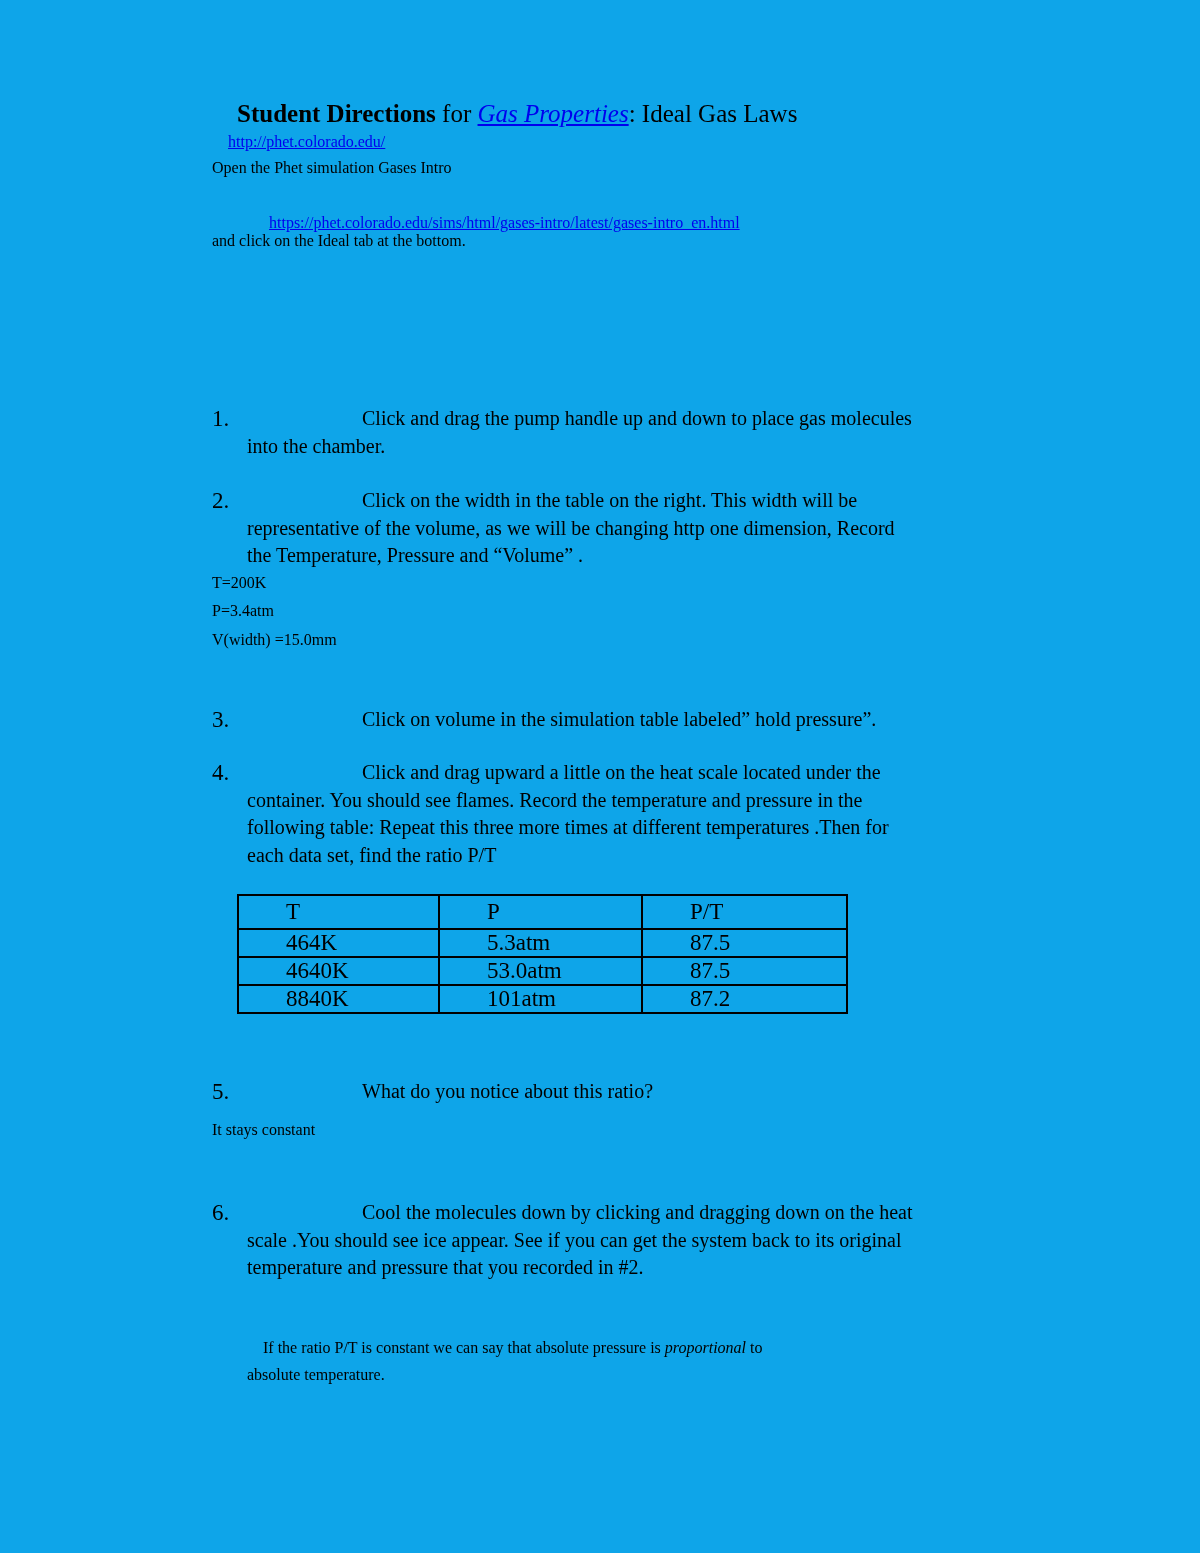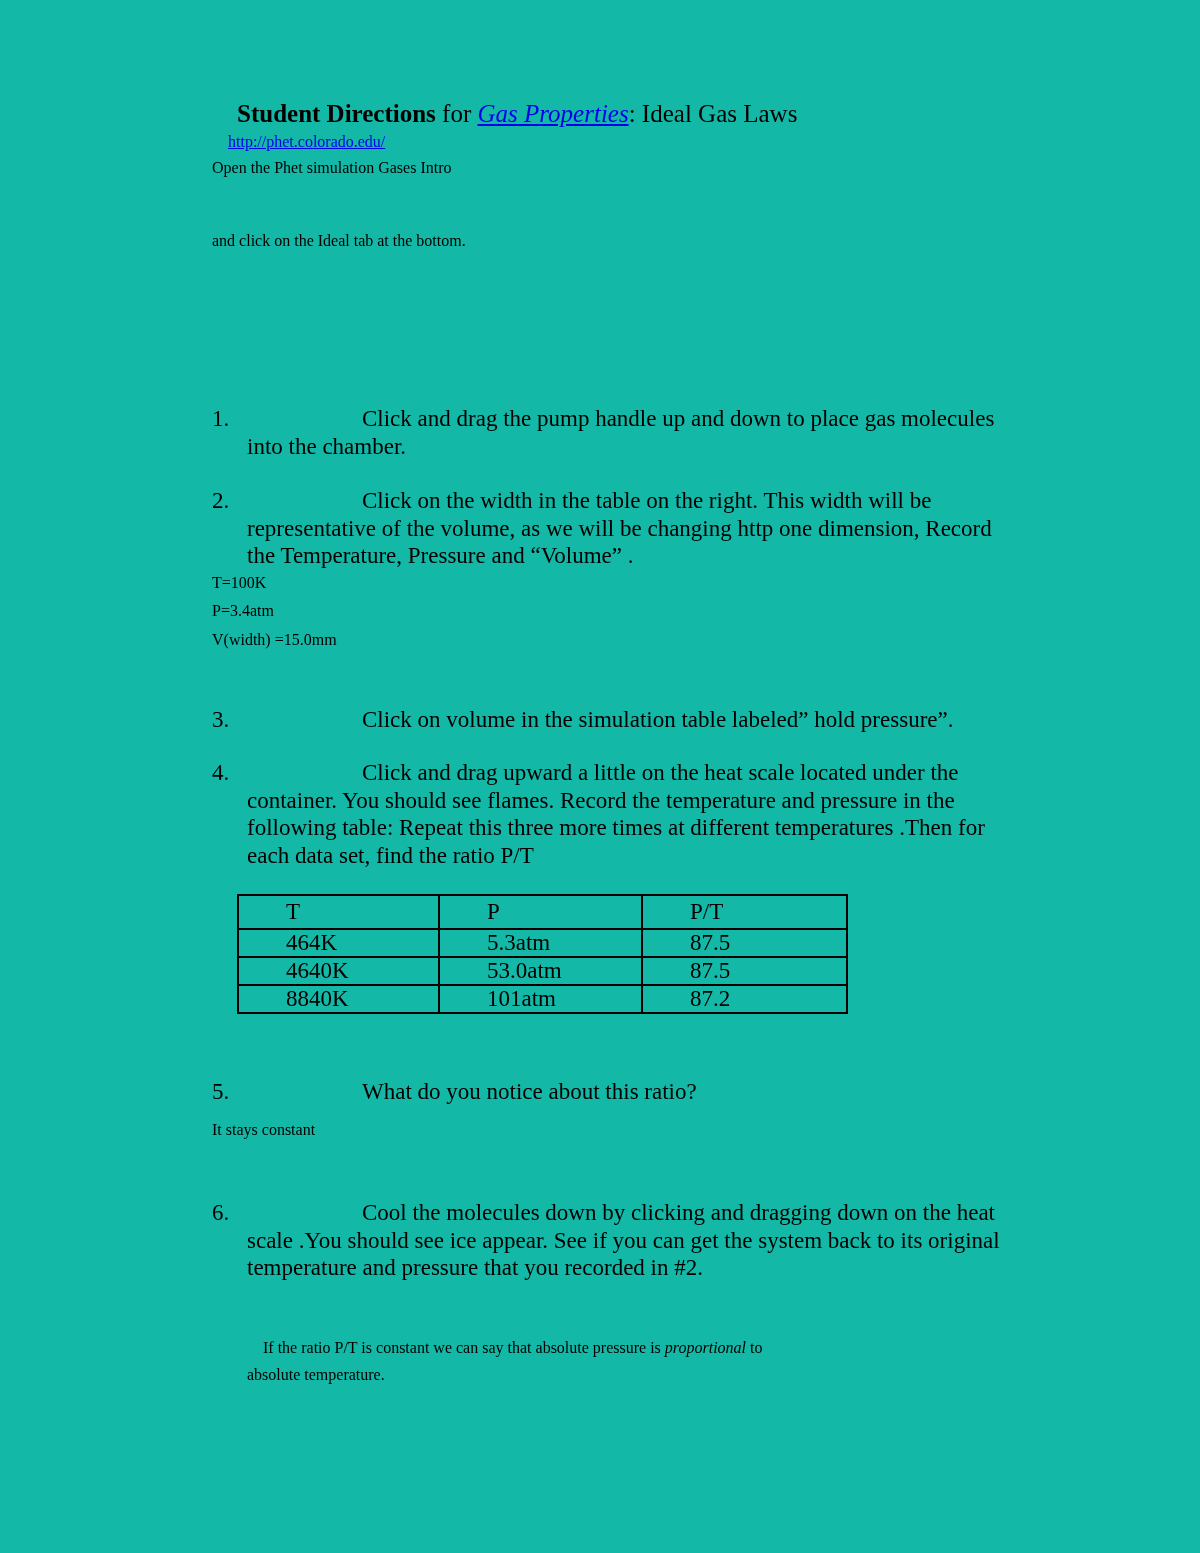--- a/index.html
+++ b/index.html
@@ -1,38 +1,38 @@
 <!DOCTYPE html>
 <html><head>
 <meta charset="utf-8">
 <style>
   html,body{margin:0;padding:0;background:#e8e8e8;}
   .page{
     position:relative;
     width:1200px;height:1553px;
-    background:#14b8a6;
+    background:#0ea5e9;
     margin:0 auto;
     font-family:"Liberation Serif","DejaVu Serif",serif;
     color:#000;
     overflow:hidden;
   }
   .abs{position:absolute;white-space:pre;}
   .title-line{top:67px;left:212px;font-size:25px;line-height:31px;}
   .title-bold{font-weight:bold;}
   a.doclink{color:#0000EE;text-decoration:underline;cursor:pointer;}
   .title-link{font-style:italic;}
   .body-text{font-size:16px;line-height:27.5px;}
   .link1{top:100px;left:212px;}
   .open-sim{top:154px;left:212px;}
   .link2{top:181px;left:253px;}
   .ideal-tab{top:227px;left:212px;}
   .intro{top:317px;left:247px;}
   .li{position:absolute;left:247px;}
   .li .num{position:absolute;left:-35px;top:0;font-size:23px;line-height:27.5px;}
-  .li .litext{white-space:pre;text-indent:115px;font-size:23px;line-height:27.5px;}
+  .li .litext{white-space:pre;text-indent:115px;font-size:20px;line-height:27.5px;}
   .li-1{top:405px;} .li-2{top:487px;} .li-3{top:706px;}
   .li-4{top:759px;} .li-5{top:1078px;} .li-6{top:1199px;}
   .recorded{top:569px;left:212px;line-height:28.3px;}
   .answer{top:1116px;left:212px;}
   .conclusion{top:1306px;left:212px;padding-left:35px;text-indent:-35px;max-width:860px;}
   .conclusion .ital{font-style:italic;}
   .footer{top:1456px;left:212px;}
   table.datatable{
     position:absolute;top:894px;left:237px;
     border-collapse:collapse;table-layout:fixed;width:609px;
@@ -54,38 +54,41 @@
   <div class="abs title-line">
     <span class="title-bold">Student Directions</span><span> for </span><a class="doclink title-link">Gas Properties</a><span>: Ideal Gas Laws</span>
   </div>
 
   <div class="abs body-text link1">
     <a class="doclink">http://phet.colorado.edu/</a>
   </div>
 
   <div class="abs body-text open-sim">Open the Phet simulation Gases Intro</div>
 
+  <div class="abs body-text link2">
+    <a class="doclink">https://phet.colorado.edu/sims/html/gases-intro/latest/gases-intro_en.html</a>
+  </div>
 
   <div class="abs body-text ideal-tab">and click on the Ideal tab at the bottom.</div>
 
 
   <div class="li li-1">
     <span class="num">1.</span>
     <div class="litext">Click and drag the pump handle up and down to place gas molecules
 into the chamber.</div>
   </div>
 
   <div class="li li-2">
     <span class="num">2.</span>
     <div class="litext">Click on the width in the table on the right. This width will be
 representative of the volume, as we will be changing http one dimension, Record
 the Temperature, Pressure and “Volume” .</div>
   </div>
 
-  <div class="abs body-text recorded">T=100K
+  <div class="abs body-text recorded">T=200K
 P=3.4atm
 V(width) =15.0mm</div>
 
   <div class="li li-3">
     <span class="num">3.</span>
     <div class="litext">Click on volume in the simulation table labeled” hold pressure”.</div>
   </div>
 
   <div class="li li-4">
     <span class="num">4.</span>

